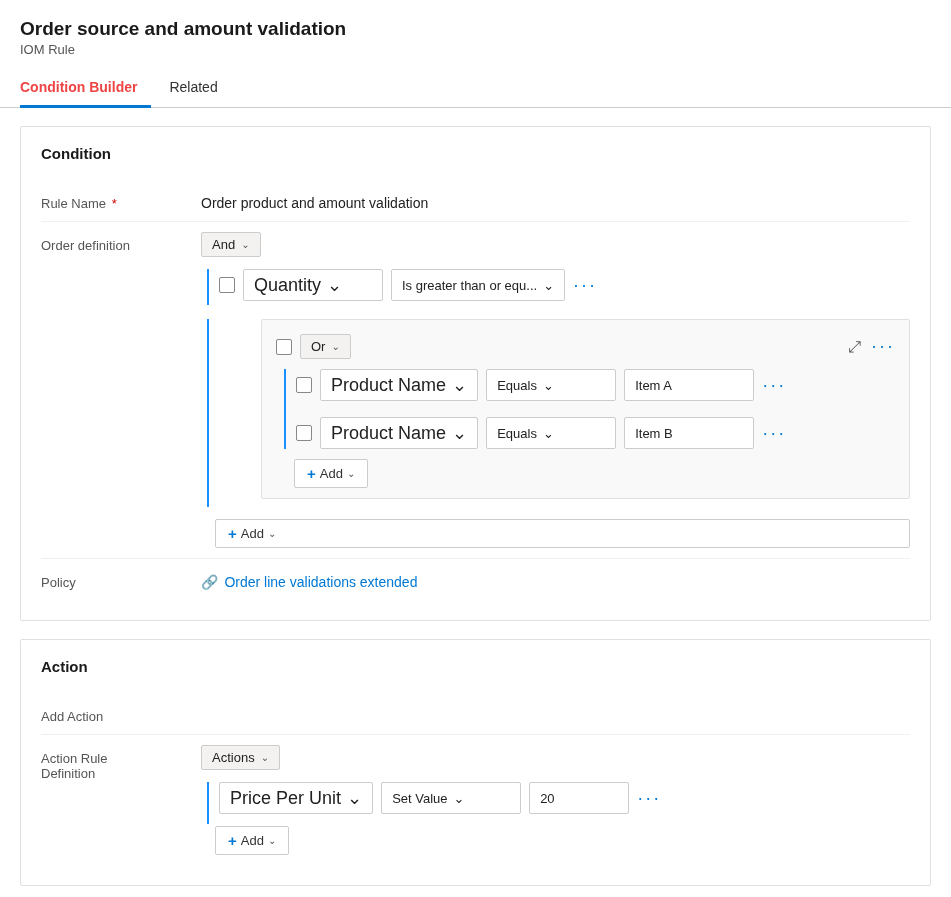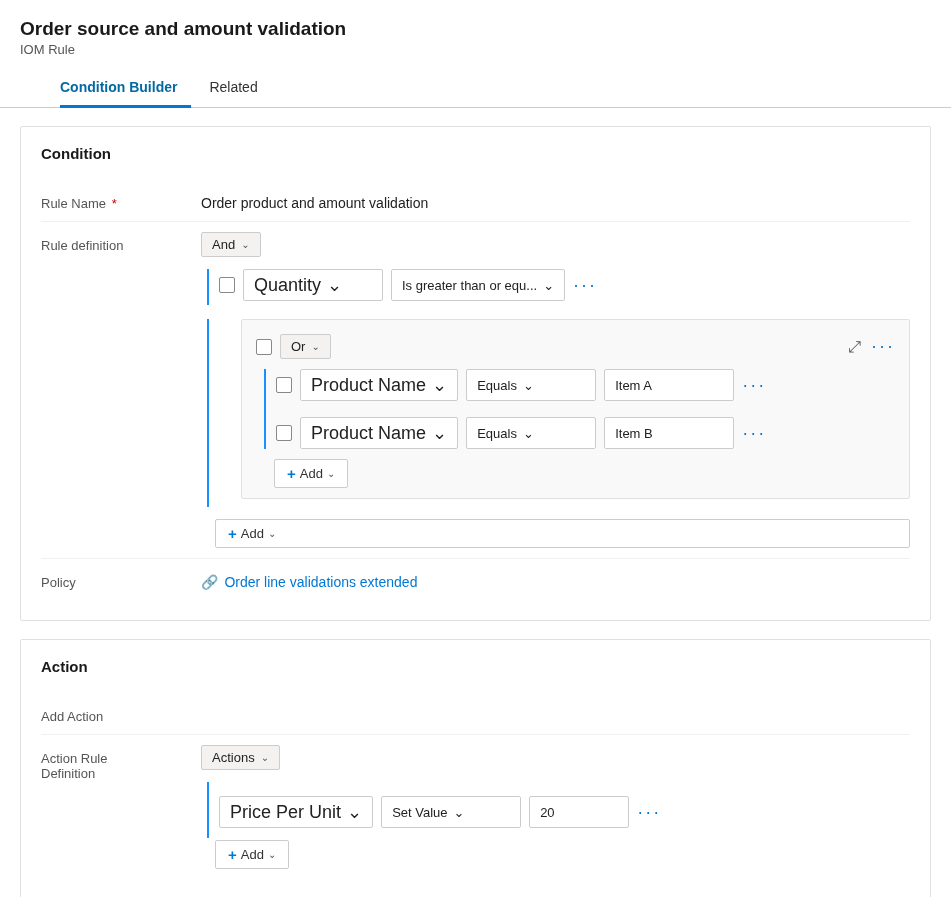--- a/index.html
+++ b/index.html
@@ -34,24 +34,23 @@
     .tab-item {
       padding: 8px 14px 10px 0;
       margin-right: 18px;
       font-size: 14px;
       cursor: pointer;
       color: #333;
       border-bottom: 3px solid transparent;
       margin-bottom: -1px;
     }
     .tab-item.active {
-      color: #0369a1;
+      color: #ef4444;
       border-bottom: 3px solid #0078d4;
       font-weight: 600;
-      margin-left: 40px;
     }
     .section-card {
       margin: 18px 20px;
       border: 1px solid #e0e0e0;
       border-radius: 2px;
       padding: 18px 20px 20px 20px;
     }
     .section-title {
       font-size: 15px;
       font-weight: 600;
@@ -297,21 +296,21 @@
       <span>Rule Name</span>
       <span class="required">*</span>
     </div>
     <div class="form-value">
       <div class="rule-name-value">Order product and amount validation</div>
     </div>
   </div>
 
   <div class="form-row">
     <div class="form-label">
-      <span>Rule definition</span>
+      <span>Order definition</span>
     </div>
     <div class="form-value condition-area">
 
       <div class="and-group-header">
         <div class="logic-select">
           <span>And</span>
           <span class="chevron">⌄</span>
         </div>
       </div>
 
@@ -321,21 +320,21 @@
           <span>Quantity</span>
           <span class="chevron">⌄</span>
         </div>
         <div class="operator-select">
           <span>Is greater than or equ...</span>
           <span class="chevron">⌄</span>
         </div>
         <span class="more-btn">···</span>
       </div>
 
-      <div style="padding-left:4px; border-left: 2px solid #1890ff; margin-left:6px; margin-bottom:8px;">
+      <div style="padding-left:24px; border-left: 2px solid #1890ff; margin-left:6px; margin-bottom:8px;">
         <div class="or-group">
           <div class="or-group-header">
             <div class="or-group-header-left">
               <div class="check-box"></div>
               <div class="logic-select">
                 <span>Or</span>
                 <span class="chevron">⌄</span>
               </div>
             </div>
             <div class="or-group-icons">
@@ -424,21 +423,21 @@
 Definition</div>
     <div class="form-value">
       
       <div class="actions-select">
         <span>Actions</span>
         <span class="select-chevron">⌄</span>
       </div>
 
       
       <div style="display:flex; flex-direction:column; padding-left:10px; border-left:2px solid #1890ff; margin-left:6px;">
-        <div style="display:flex; align-items:center; gap:8px; margin-bottom:10px;margin-top:14px;">
+        <div style="display:flex; align-items:center; gap:8px; margin-bottom:10px;">
           <div class="field-select" style="min-width:150px;">
             <span>Price Per Unit</span>
             <span class="chevron">⌄</span>
           </div>
           <div class="operator-select" style="min-width:140px;">
             <span>Set Value</span>
             <span class="chevron">⌄</span>
           </div>
           <div class="value-input" style="display:flex;align-items:center; min-width:100px;">
             <span>20</span>

